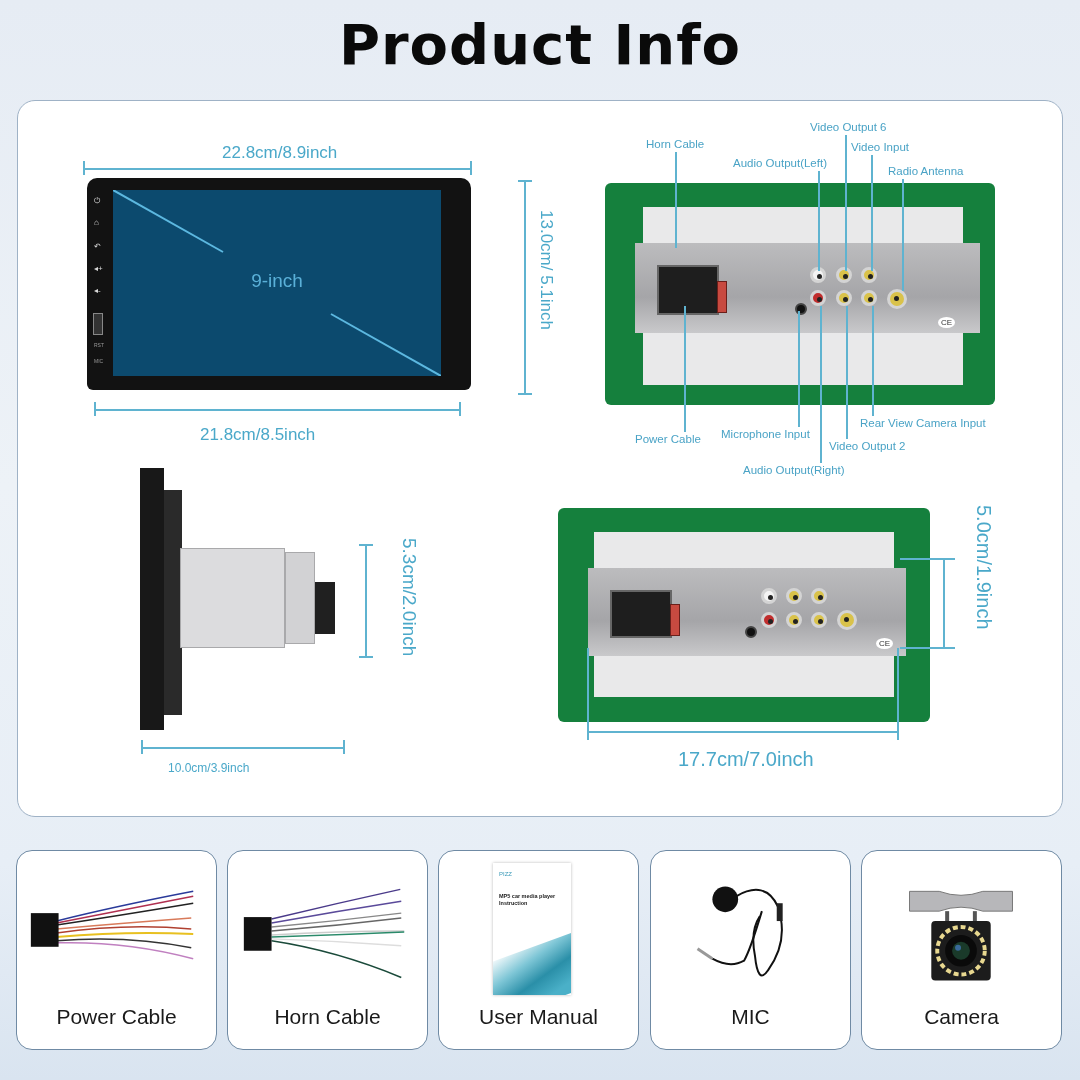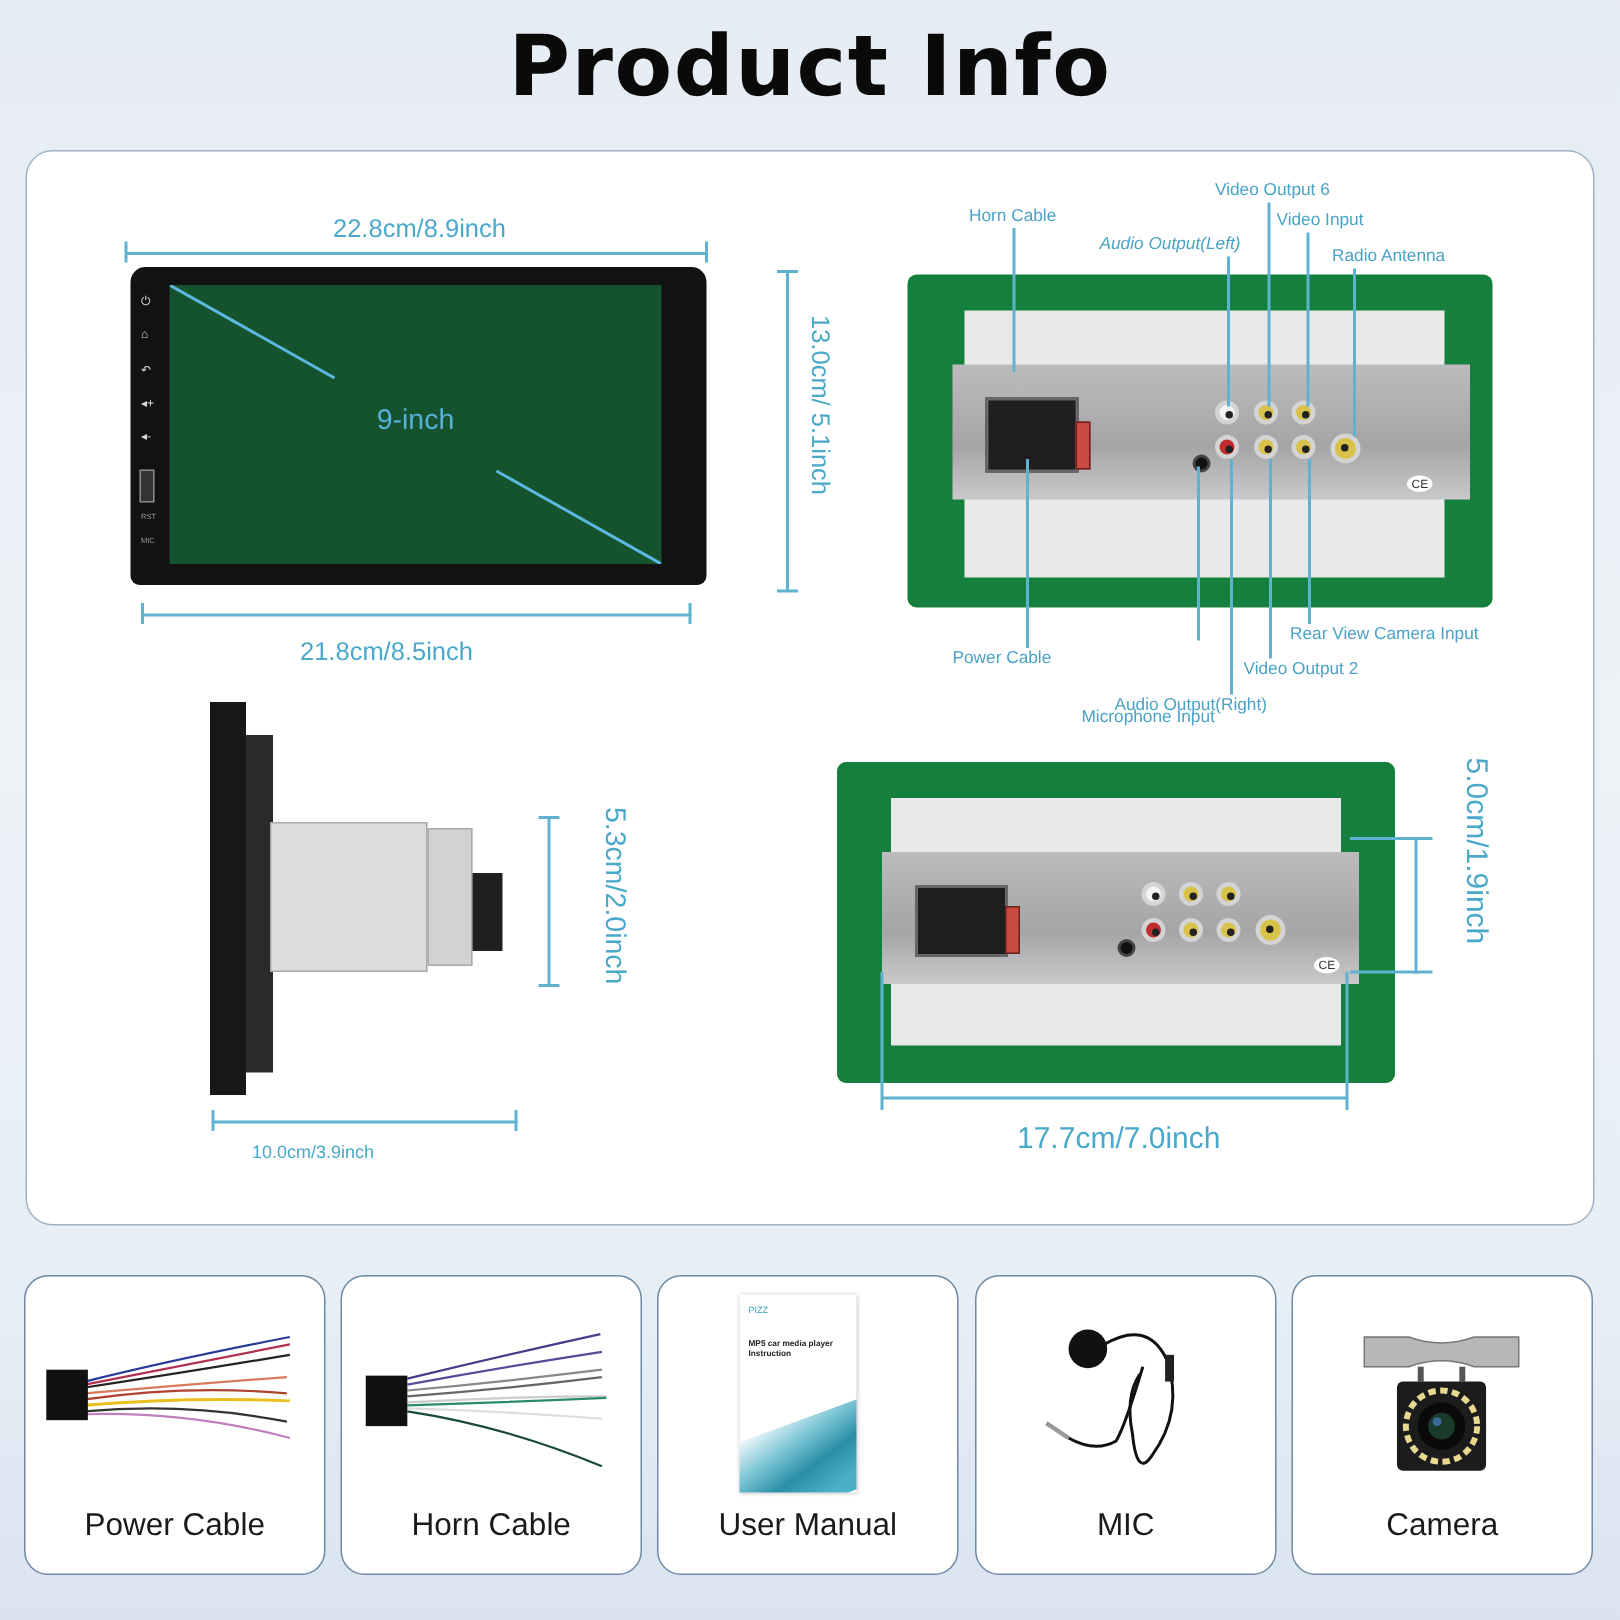--- a/index.html
+++ b/index.html
@@ -31,21 +31,21 @@
   .callout { position: absolute; font-size: 11.5px; color: #4aa3c6; white-space: nowrap; }
   .leader { position: absolute; width: 1.5px; background: #5fb3d0; }
 
   
   .front {
     position: absolute; left: 87px; top: 178px; width: 384px; height: 212px;
     background: #121212; border-radius: 10px 10px 6px 6px;
   }
   .front-screen {
     position: absolute; left: 26px; top: 12px; width: 328px; height: 186px;
-    background: #14532d; overflow: hidden; text-decoration: underline;
+    background: #0c4a6e; overflow: hidden; text-decoration: underline;
   }
   .front-btn { position: absolute; left: 7px; color: #d8d8d8; font-size: 8px; }
   .usb { position: absolute; left: 6px; top: 135px; width: 10px; height: 22px; border: 1px solid #888; background: #333; }
   .screen-label {
     position: absolute; left: 0; top: 80px; width: 328px; text-align: center;
     color: #5ab0d8; font-size: 19px;
   }
 
   
   .rear {
@@ -132,32 +132,32 @@
   <div class="rca r" style="left:205px;top:107px;"></div>
   <div class="rca y" style="left:231px;top:107px;"></div>
   <div class="rca y" style="left:256px;top:107px;"></div>
   <div class="rca y" style="left:282px;top:106px;width:20px;height:20px;"></div>
   <div class="jack" style="left:190px;top:120px;"></div>
   <div class="ce" style="left:333px;top:134px;">CE</div>
 </div>
 
 <div class="callout" style="left:646px;top:138px;">Horn Cable</div>
 <div class="leader" style="left:675px;top:152px;height:96px;"></div>
-<div class="callout" style="left:733px;top:157px;font-style:italic;">Audio Output(Left)</div>
+<div class="callout" style="left:733px;top:157px;">Audio Output(Left)</div>
 <div class="leader" style="left:818px;top:171px;height:100px;"></div>
 <div class="callout" style="left:810px;top:121px;">Video Output 6</div>
 <div class="leader" style="left:845px;top:135px;height:136px;"></div>
 <div class="callout" style="left:851px;top:141px;">Video Input</div>
 <div class="leader" style="left:871px;top:155px;height:116px;"></div>
 <div class="callout" style="left:888px;top:165px;">Radio Antenna</div>
 <div class="leader" style="left:902px;top:179px;height:112px;"></div>
 
 <div class="callout" style="left:635px;top:433px;">Power Cable</div>
 <div class="leader" style="left:684px;top:306px;height:126px;"></div>
-<div class="callout" style="left:721px;top:428px;margin-top:44px;">Microphone Input</div>
+<div class="callout" style="left:721px;top:428px;">Microphone Input</div>
 <div class="leader" style="left:798px;top:311px;height:116px;"></div>
 <div class="callout" style="left:743px;top:464px;">Audio Output(Right)</div>
 <div class="leader" style="left:820px;top:306px;height:157px;"></div>
 <div class="callout" style="left:829px;top:440px;">Video Output 2</div>
 <div class="leader" style="left:846px;top:306px;height:133px;"></div>
 <div class="callout" style="left:860px;top:417px;">Rear View Camera Input</div>
 <div class="leader" style="left:872px;top:306px;height:110px;"></div>
 
 <div class="side-bezel"></div>
 <div class="side-frame"></div>

